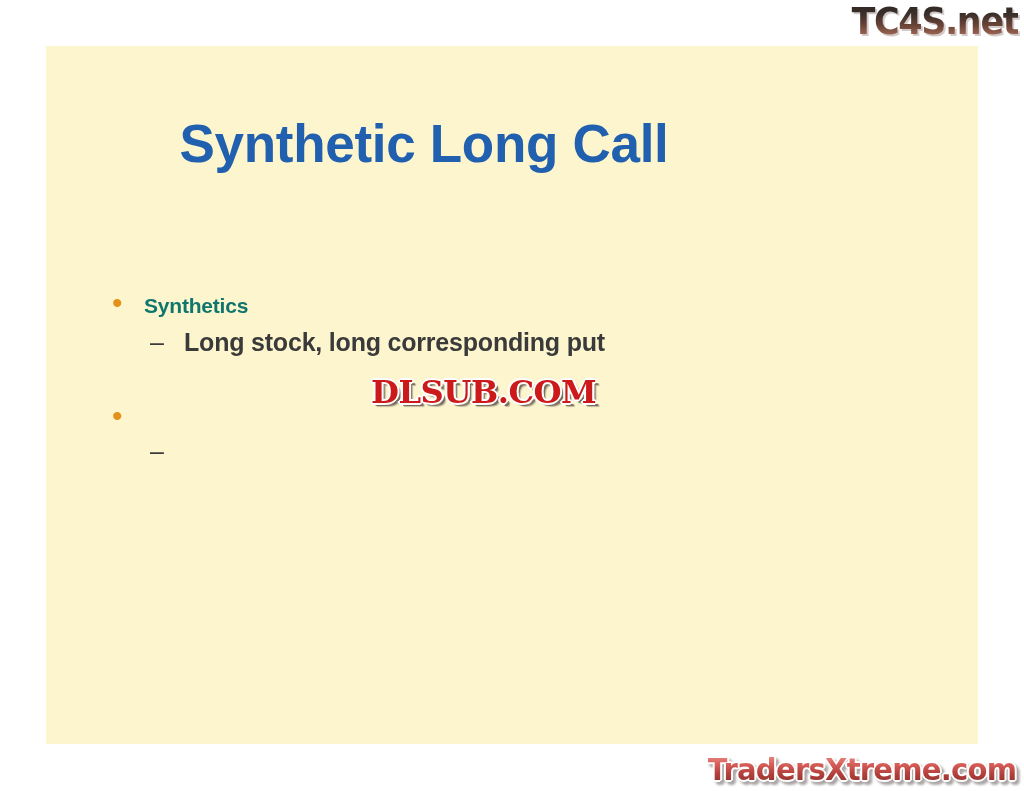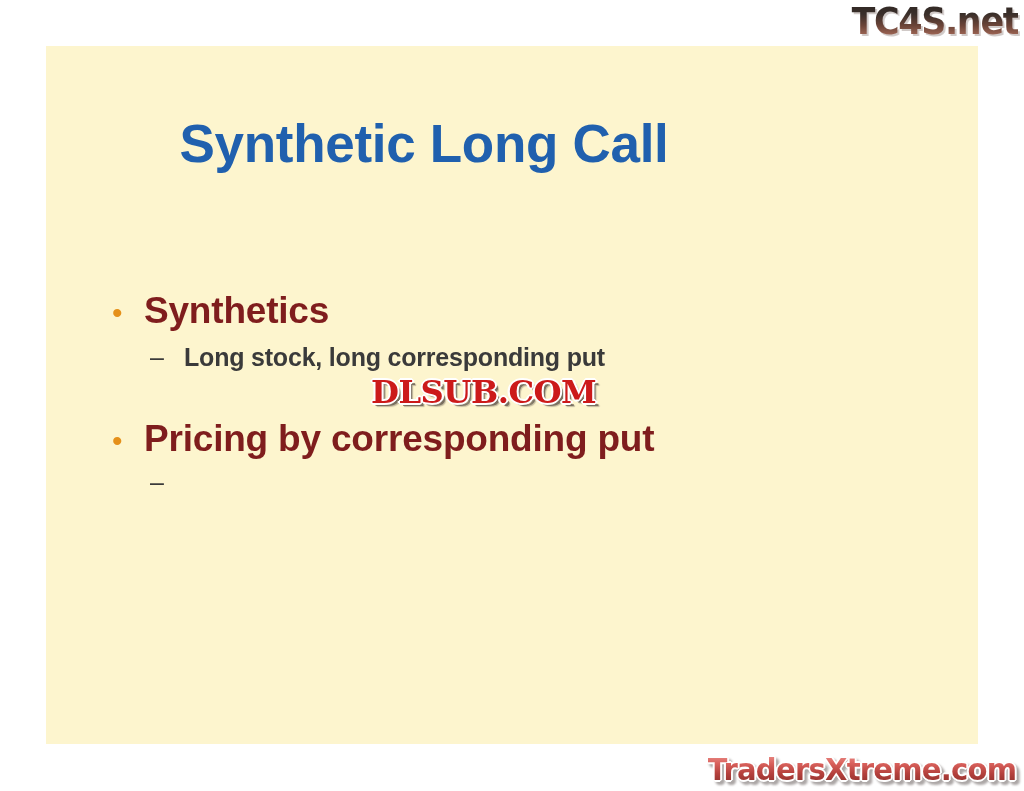--- a/index.html
+++ b/index.html
@@ -57,23 +57,23 @@
     width: 38px;
     flex: 0 0 38px;
     color: #e5901a;
     font-size: 30px;
     line-height: 1;
     text-align: left;
     padding-left: 6px;
     box-sizing: border-box;
   }
   .bullet-l1 .text {
-    font-size: 37px;
-    font-weight: bold;
-    color: #7f1d1d;
+    font-size: 21px;
+    font-weight: bold;
+    color: #0f766e;
     line-height: 1.25;
     letter-spacing: -0.2px;
     text-align: center;
   }
 
   .bullet-l2 {
     display: flex;
     align-items: baseline;
     margin-top: 8px;
   }
@@ -204,21 +204,20 @@
           <span class="marker">–</span>
           <span class="text">Long stock, long corresponding put</span>
         </div>
       </div>
 
       <div class="group-gap"></div>
 
       <div class="bullet-group">
         <div class="bullet-l1">
           <span class="marker">•</span>
-          <span class="text">Pricing by corresponding put</span>
         </div>
         <div class="bullet-l2">
           <span class="marker">–</span>
         </div>
       </div>
 
     </div>
   </div>
 
   <div id="dlsub-watermark">DLSUB.COM</div>

